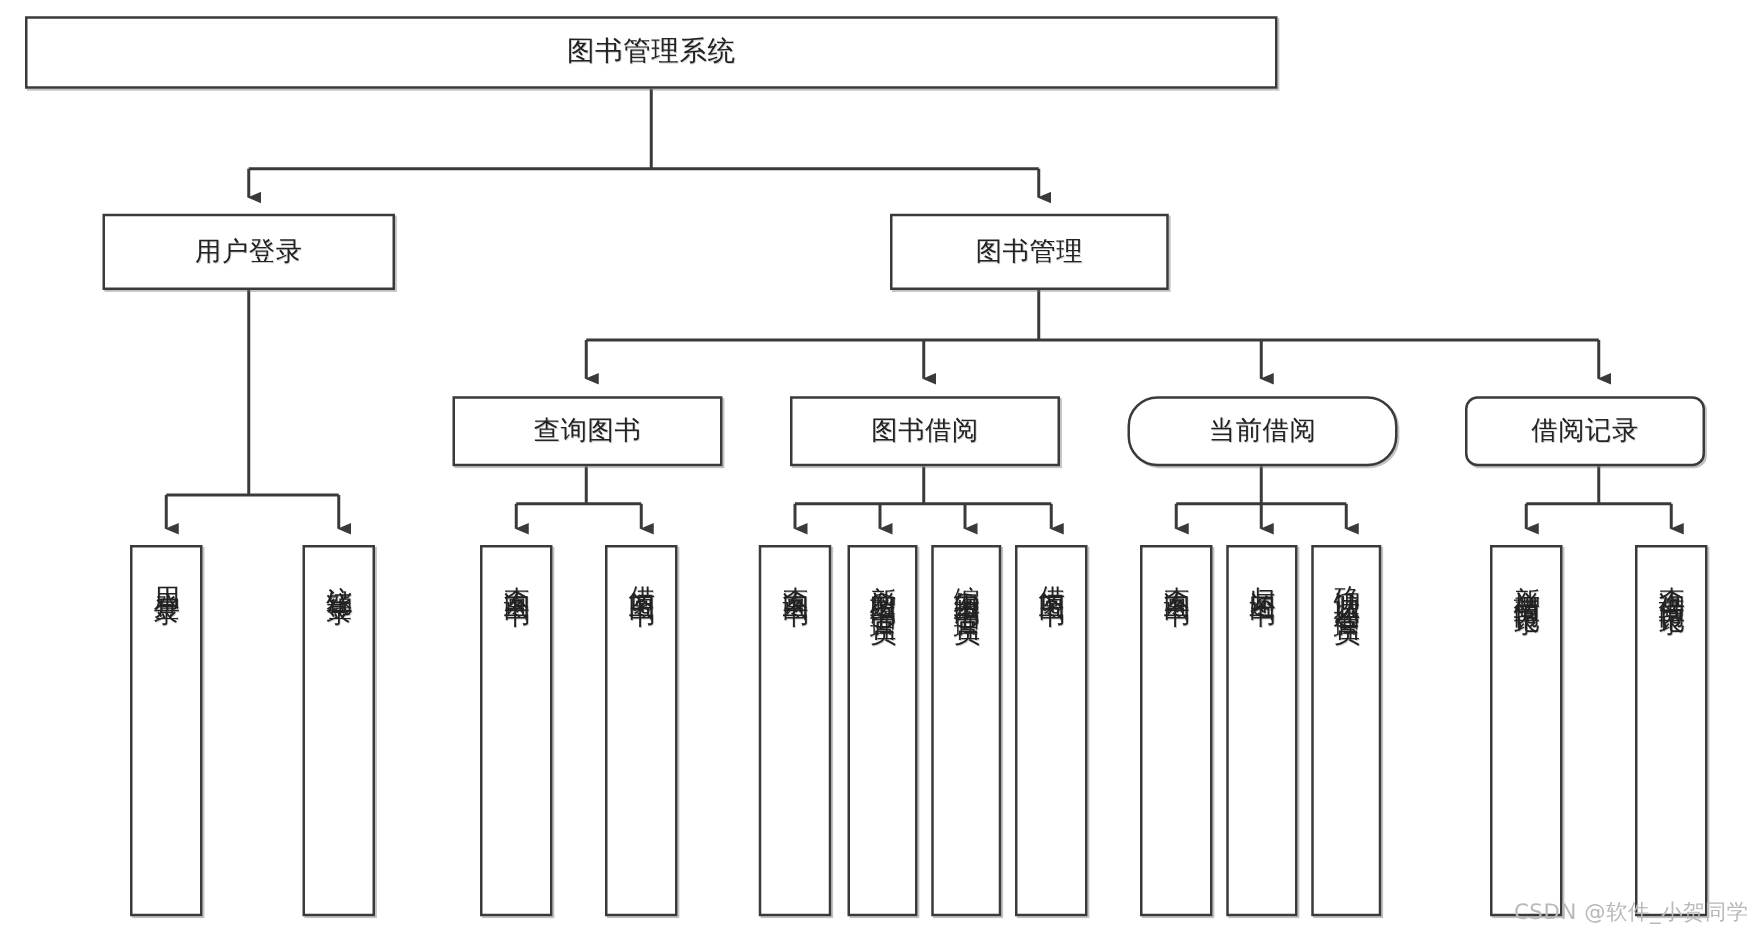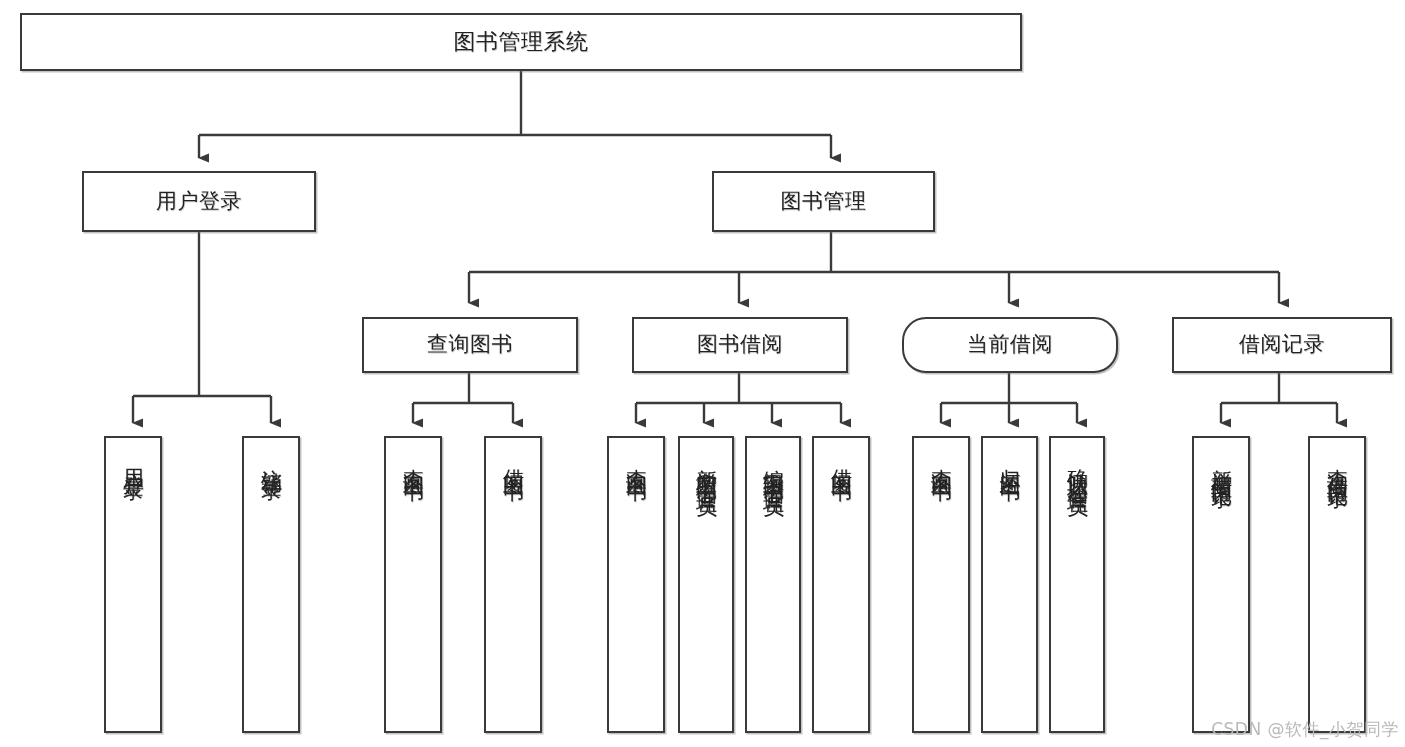--- a/index.html
+++ b/index.html
@@ -134,21 +134,21 @@
 
   <div class="node" style="left:362px;top:317px;width:216px;height:56px;">
     <span class="label">查询图书</span>
   </div>
   <div class="node" style="left:632px;top:317px;width:216px;height:56px;">
     <span class="label">图书借阅</span>
   </div>
   <div class="node" style="left:902px;top:317px;width:216px;height:56px;border-radius:24px;">
     <span class="label">当前借阅</span>
   </div>
-  <div class="node" style="left:1172px;top:317px;width:220px;height:56px;">
+  <div class="node" style="left:1172px;top:317px;width:192px;height:56px;border-radius:10px;">
     <span class="label">借阅记录</span>
   </div>
 
   <div class="node vertical" style="left:104px;top:436px;width:58px;height:297px;">
     <span class="label">用户登录</span>
   </div>
   <div class="node vertical" style="left:242px;top:436px;width:58px;height:297px;">
     <span class="label">注销登录</span>
   </div>
 

